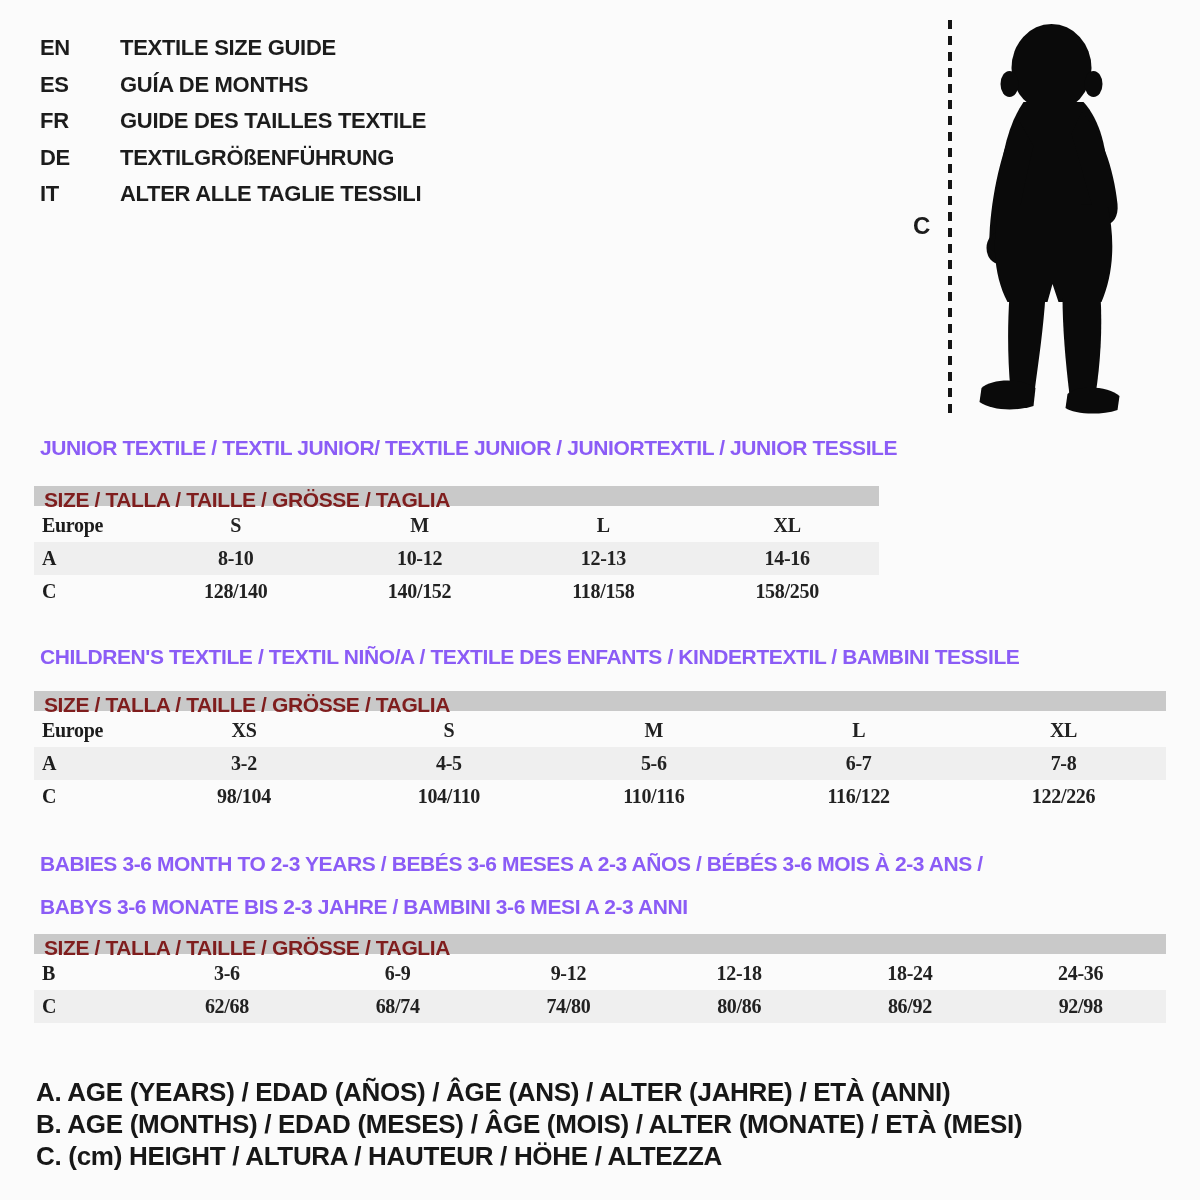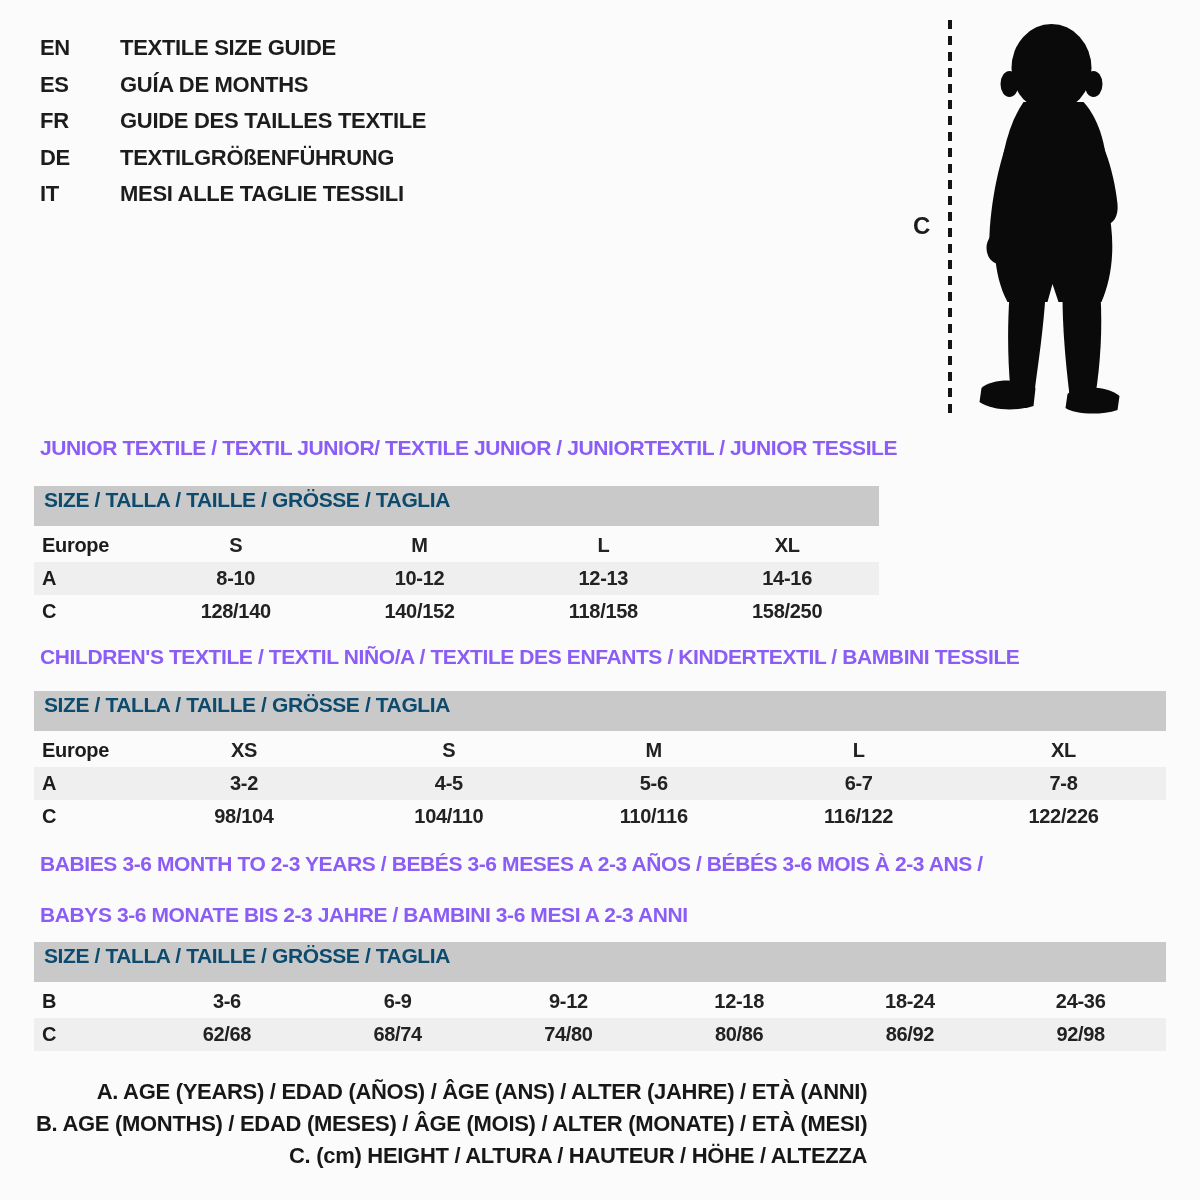--- a/index.html
+++ b/index.html
@@ -31,30 +31,30 @@
     font-weight: 700; font-size: 24px;
   }
   .baby-svg { position: absolute; left: 58px; top: 6px; }
 
   
   .section { position: absolute; left: 34px; right: 34px; }
   .section-title {
     font-weight: 700; font-size: 21px; letter-spacing: -0.4px;
     margin: 0 0 0 6px; color: #8b5cf6;
   }
-  .section-title .line2 { display: block; margin-top: 27px; }
+  .section-title .line2 { display: block; margin-top: 19px; }
 
   .size-table { margin-top: 0; }
   .size-bar {
-    background: #c9c9c9; color: #0c4a6e;
+    background: #c9c9c9; color: #7f1d1d;
     font-weight: 700; font-size: 21px; letter-spacing: -0.4px;
-    height: 40px; line-height: 28px; padding-left: 10px;
+    height: 20px; line-height: 28px; padding-left: 10px;
     margin-bottom: 3px;
   }
-  .trow { display: flex; align-items: center; height: 33px; }
+  .trow { display: flex; align-items: center; height: 33px; font-family: Liberation Serif, serif; }
   .trow.stripe { background: #efefef; }
   .tlabel {
     font-weight: 700; font-size: 20px; letter-spacing: -0.3px;
     padding-left: 8px; box-sizing: border-box;
   }
   .tcell {
     flex: 1; text-align: center;
     font-weight: 700; font-size: 20px; letter-spacing: -0.3px; color: #222;
   }
   .t-junior { width: 845px; }
@@ -64,22 +64,22 @@
   #sec-junior   { top: 436px; }
   #junior-table   { margin-top: 26px; }
   #sec-children { top: 645px; }
   #children-table { margin-top: 22px; }
   #sec-babies   { top: 852px; }
   #babies-table   { margin-top: 15px; }
 
   
   .legend { position: absolute; left: 36px; top: 1076px; }
   .legend-line {
-    font-weight: 700; font-size: 22px; letter-spacing: -0.3px;
-    line-height: 32px; color: #171717; text-align: right;
+    font-weight: 700; font-size: 26px; letter-spacing: -0.3px;
+    line-height: 32px; color: #171717;
   }
 </style>
 </head>
 <body>
 
 <div class="langs">
   <div class="lang-row">
     <span class="lang-code">EN</span>
     <span class="lang-title">TEXTILE SIZE GUIDE</span>
   </div>
@@ -90,21 +90,21 @@
   <div class="lang-row">
     <span class="lang-code">FR</span>
     <span class="lang-title">GUIDE DES TAILLES TEXTILE</span>
   </div>
   <div class="lang-row">
     <span class="lang-code">DE</span>
     <span class="lang-title">TEXTILGRÖßENFÜHRUNG</span>
   </div>
   <div class="lang-row">
     <span class="lang-code">IT</span>
-    <span class="lang-title">MESI ALLE TAGLIE TESSILI</span>
+    <span class="lang-title">ALTER ALLE TAGLIE TESSILI</span>
   </div>
 </div>
 
 <div class="figure">
   <div class="dash-line"></div>
   <div class="measure-label">C</div>
   <svg class="baby-svg" width="180" height="400" viewBox="0 0 175 400" xmlns="http://www.w3.org/2000/svg" fill="#0a0a0a">
     <ellipse cx="86" cy="48" rx="40" ry="44"></ellipse>
     <ellipse cx="44" cy="64" rx="9" ry="13"></ellipse>
     <ellipse cx="128" cy="64" rx="9" ry="13"></ellipse>

